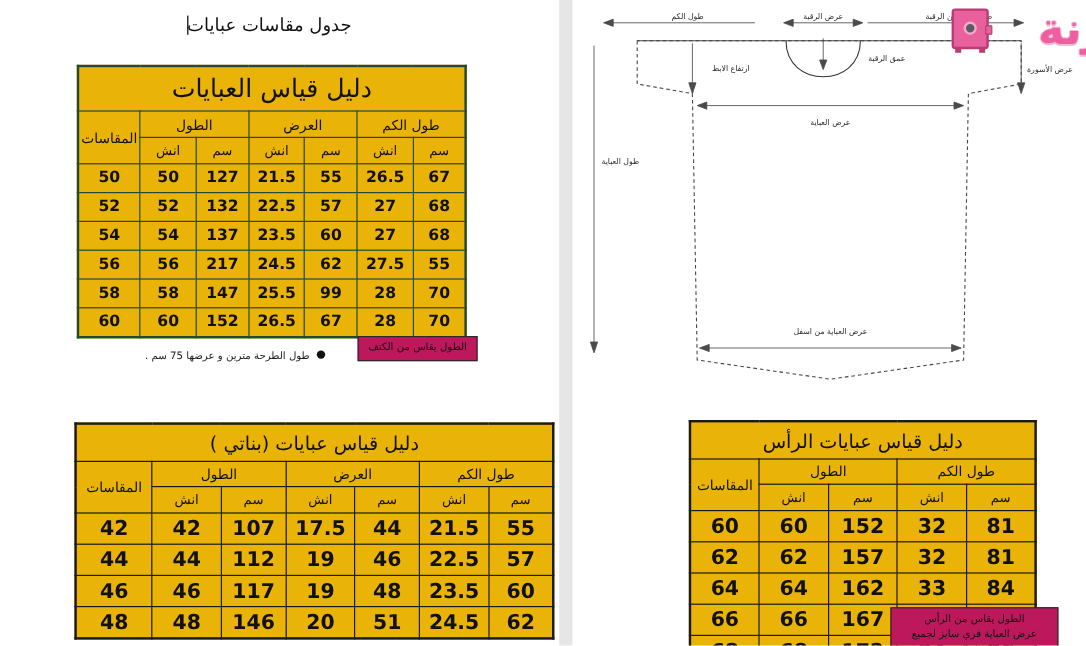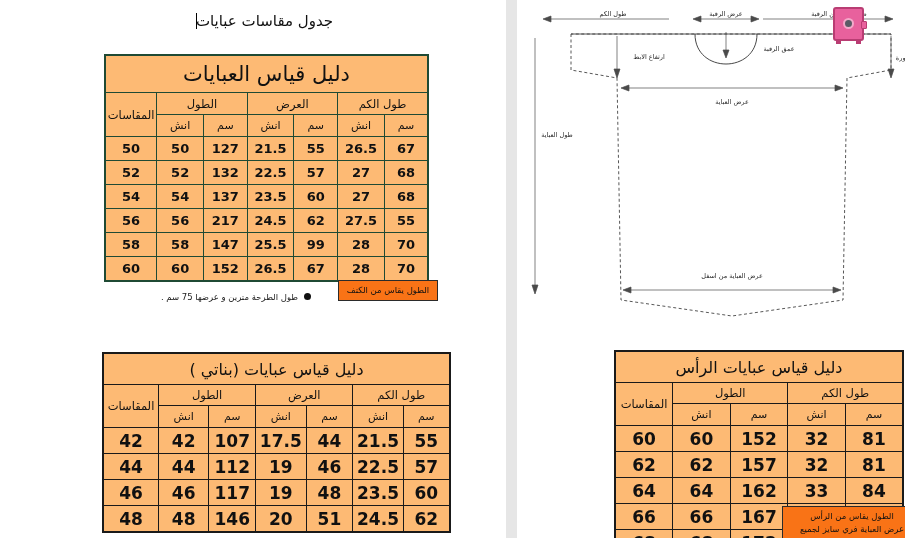--- a/index.html
+++ b/index.html
@@ -11,21 +11,20 @@
     height: 538px;
     background: #ffffff;
     font-family: "DejaVu Sans", "Liberation Sans", sans-serif;
     overflow: hidden;
     position: relative;
   }
 
   .page {
     position: absolute;
     inset: 0;
-    margin-left: 40px;
   }
 
   
   .divider {
     position: absolute;
     top: 0;
     bottom: 0;
     left: 466px;
     width: 11px;
     background: #e6e6e6;
@@ -58,21 +57,21 @@
     height: 16px;
     background: #000;
     vertical-align: -3px;
     margin: 0 -1px;
   }
 
   
   table.size-table {
     border-collapse: collapse;
     direction: rtl;
-    background: #fdba74;
+    background: #eab308;
     table-layout: fixed;
   }
   table.size-table th,
   table.size-table td {
     text-align: center;
     vertical-align: middle;
     padding: 0;
     font-weight: bold;
     color: #111;
   }
@@ -136,33 +135,33 @@
   }
   .t-black td.data {
     height: 25px;
     font-size: 17px;
   }
 
   .t2 {
     position: absolute;
     left: 62px;
     top: 352px;
-    width: 349px;
+    width: 400px;
   }
   .t3 {
     position: absolute;
     left: 574px;
     top: 350px;
     width: 290px;
   }
 
   
   .note-box {
     position: absolute;
-    background: #f97316;
+    background: #be185d;
     border: 1px solid #2b2b2b;
     color: #111;
     direction: rtl;
     text-align: center;
     font-size: 8.5px;
     line-height: 1.5;
   }
   .note-box.n1 {
     left: 298px;
     top: 280px;

